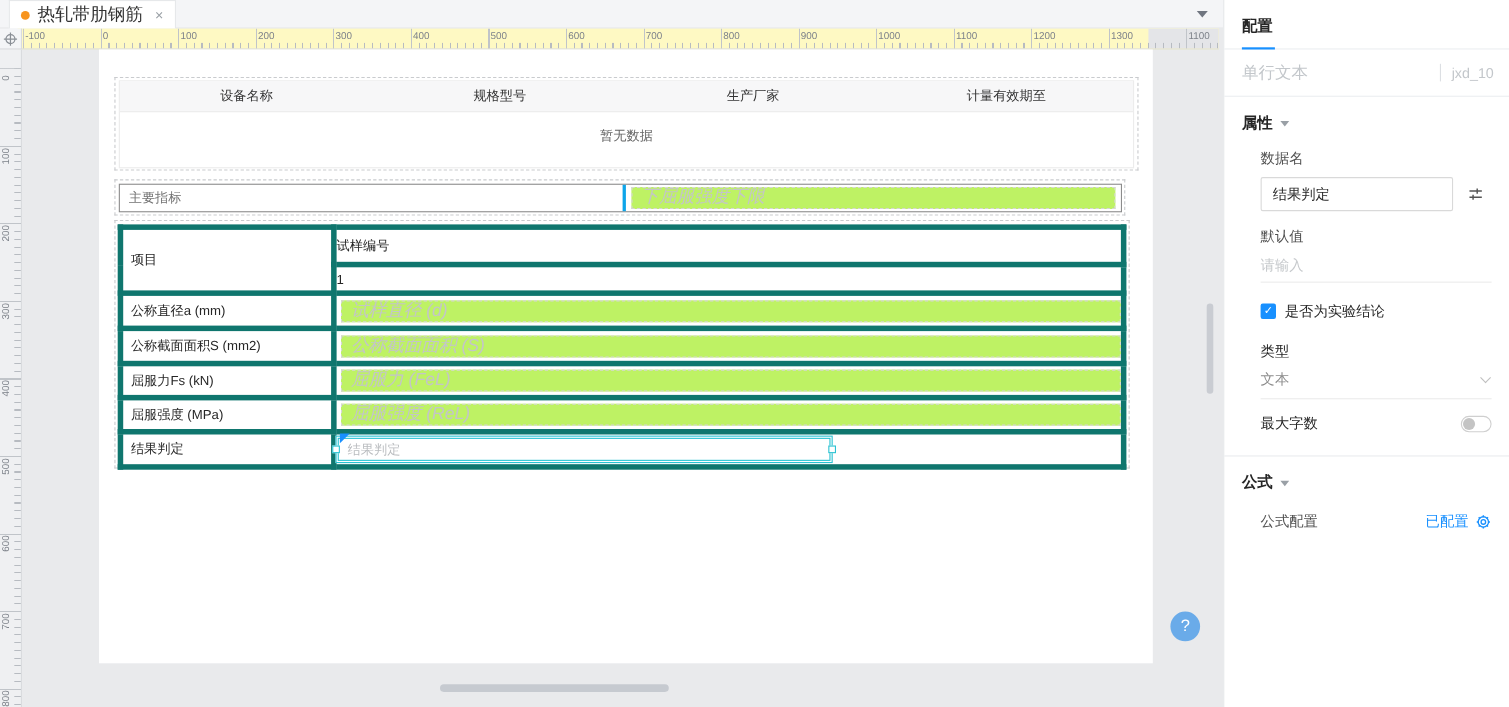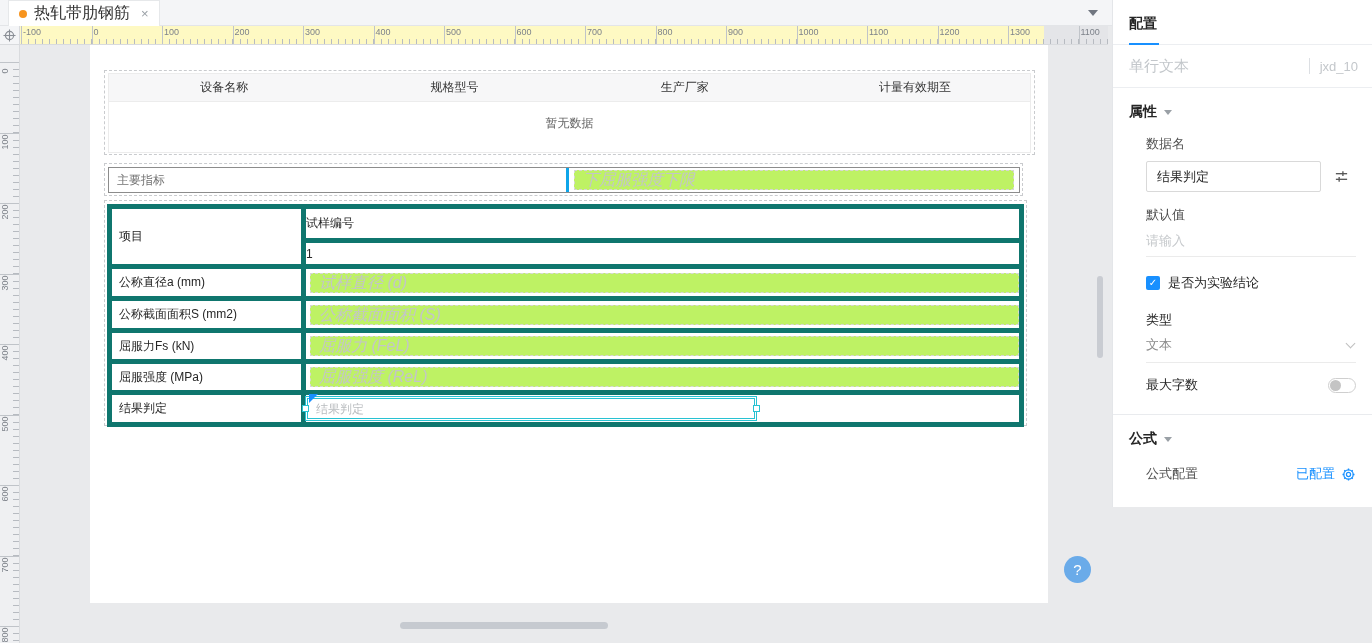--- a/index.html
+++ b/index.html
@@ -97,21 +97,21 @@
   
   .v-scroll { position:absolute; left:1097px; top:250px; width:6px; height:82px;
     background:#c9ccd2; border-radius:3px; }
   .h-scroll { position:absolute; left:400px; top:596px; width:208px; height:7px;
     background:#c6cad0; border-radius:4px; }
   .help-btn { position:absolute; left:1064px; top:530px; width:27px; height:27px;
     border-radius:50%; background:#6aabe9; color:#fff; font-size:15px;
     display:flex; align-items:center; justify-content:center; cursor:pointer; }
 
   
-  .panel { position:absolute; left:1112px; top:0; width:260px; height:507px;
+  .panel { position:absolute; left:1112px; top:0; width:260px; height:643px;
     background:#fff; border-left:1px solid #e4e6e9; }
   .panel-tab-row { height:45px; border-bottom:1px solid #eceef1; position:relative; }
   .panel-tab { position:absolute; left:16px; top:15px; font-size:14px;
     font-weight:700; color:#262626; }
   .panel-tab-underline { position:absolute; left:16px; bottom:-1px; width:30px;
     height:2px; background:#1890ff; }
   .widget-row { height:43px; border-bottom:1px solid #eceef1; display:flex;
     align-items:center; padding:0 14px 0 16px; }
   .widget-name { font-size:15px; color:#c3c7cb; flex:1; }
   .widget-divider { width:1px; height:16px; background:#dcdfe3; margin-right:10px; }

